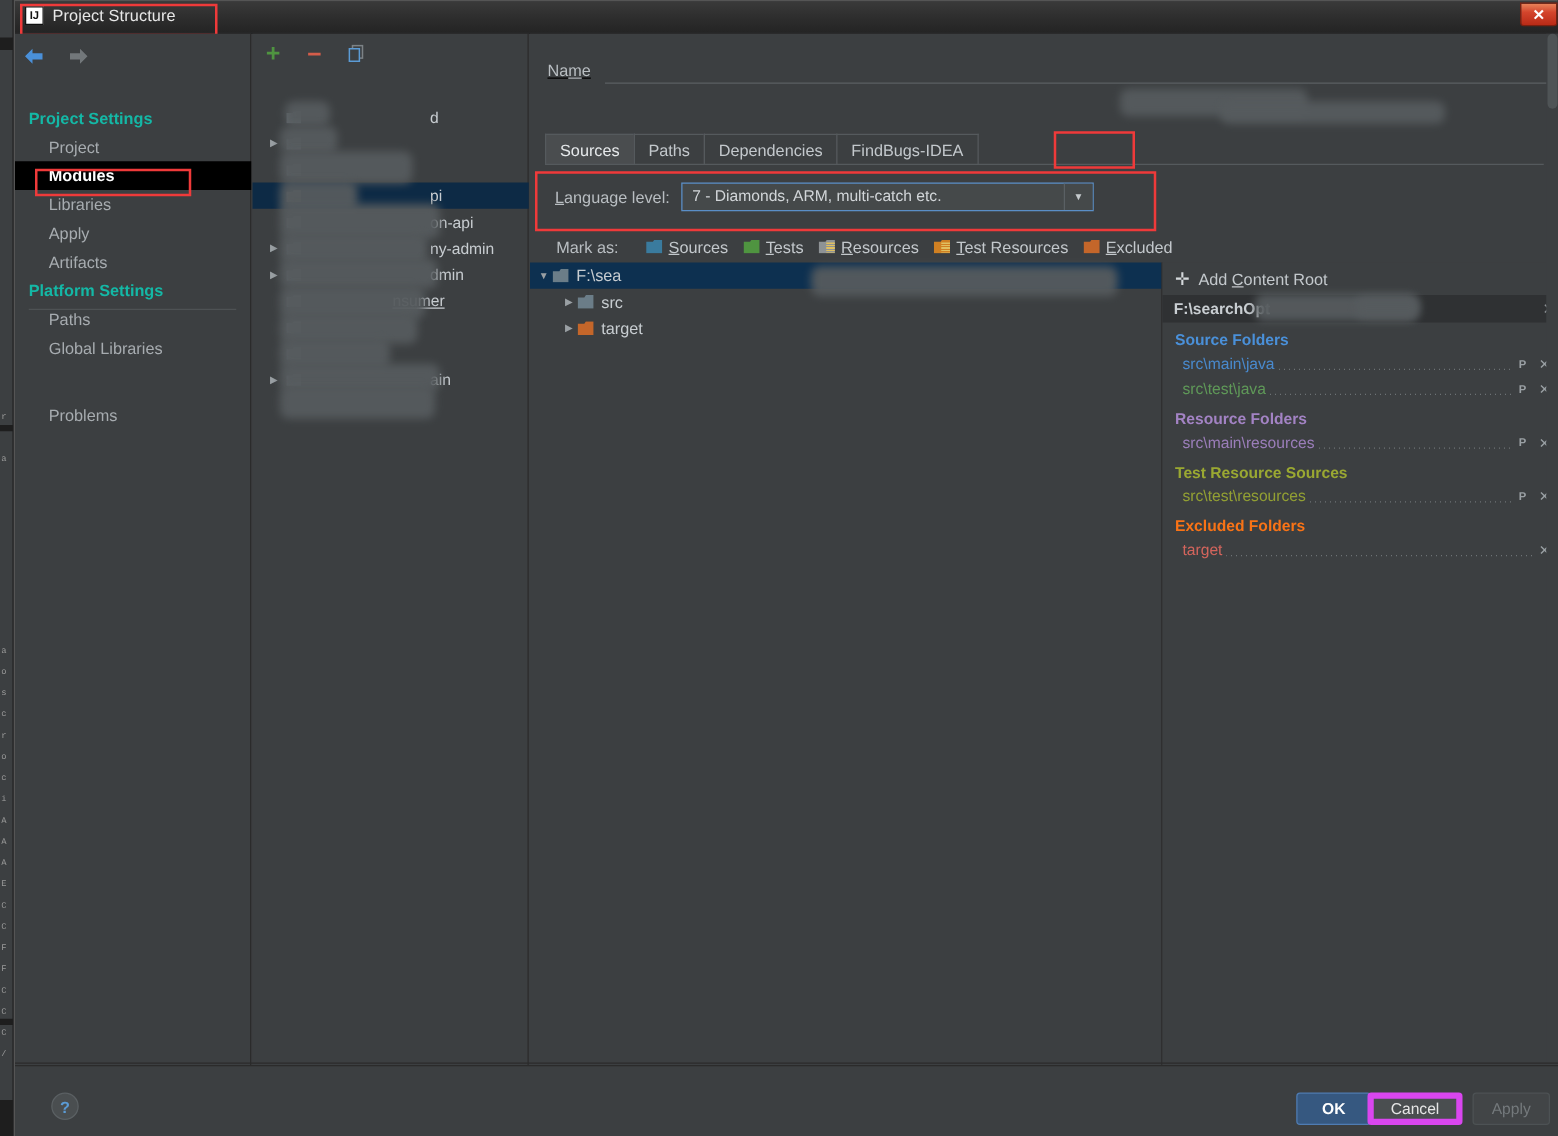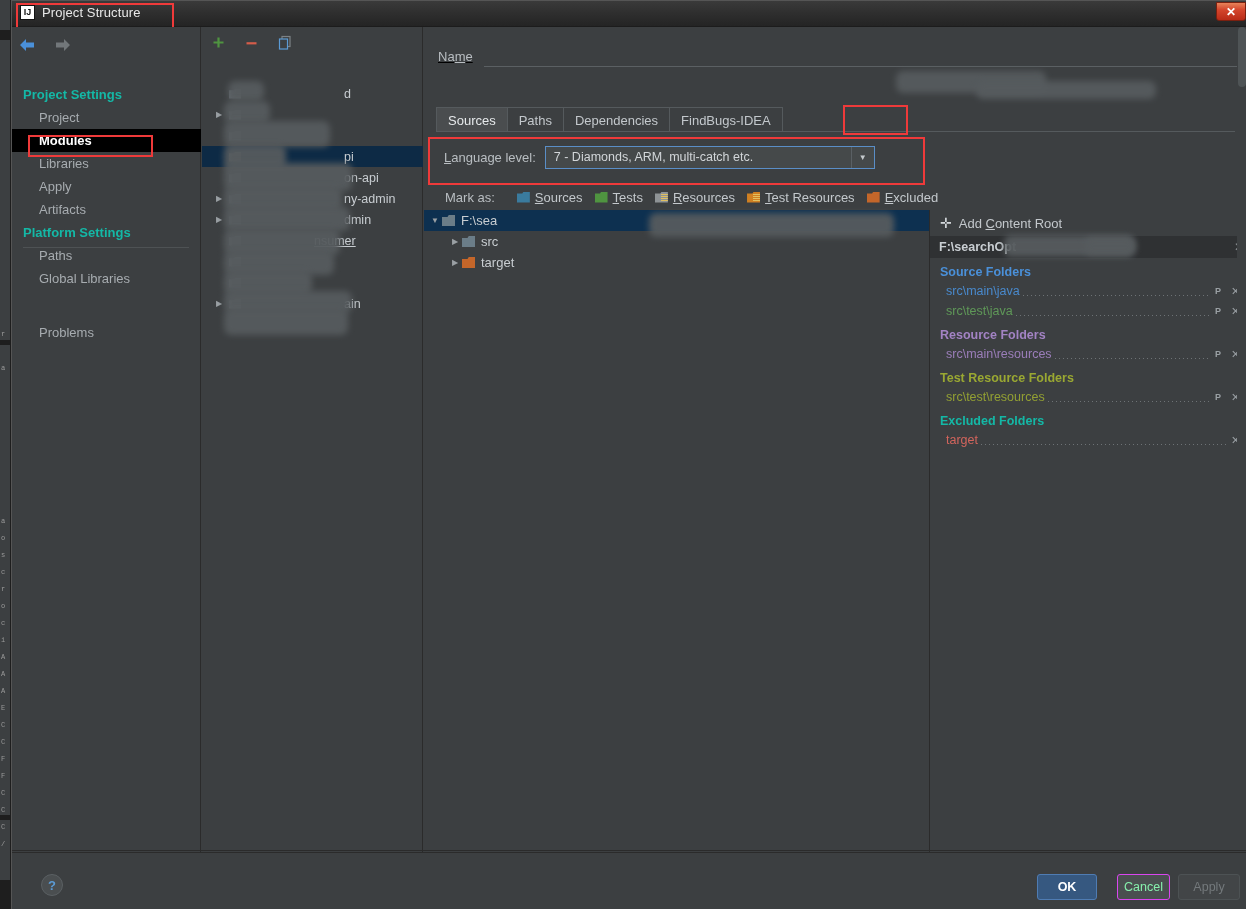--- a/index.html
+++ b/index.html
@@ -230,21 +230,21 @@
     background:#4a4e50; border:1px solid #5b6063; color:#5b9bd5;
     display:flex; align-items:center; justify-content:center; font-size:13px;
     font-weight:bold; cursor:pointer;
   }
   .dlg-btn {
     position:absolute; top:21px; height:26px; border-radius:3px;
     display:flex; align-items:center; justify-content:center;
     font-size:12.5px; cursor:pointer;
   }
   #ok-btn     { right:150px; width:60px; background:#365880; border:1px solid #4f7cb3; color:#ffffff; font-weight:bold; }
-  #cancel-btn { right:77px; width:53px; background:#4a4e50; border:1px solid #d946ef; color:#86efac; }
+  #cancel-btn { right:77px; width:76px; background:#4a4e50; border:5px solid #d946ef; color:#e5e5e5; }
   #apply-btn  { right:7px;  width:62px; background:#424547; border:1px solid #4d5254; color:#74797c; cursor:default; }
 
   
   #bottom-seps { position:absolute; left:0; top:849px; width:1235px; height:2px; }
 </style>
 </head>
 <body>
 
 <div id="bg-sliver">
     <div class="bgstrip" style="top: 0px; height: 30px;"></div>
@@ -539,28 +539,28 @@
               <span class="pico">P</span>
               <span class="pico" style="font-weight: normal; font-size: 11px;">✕</span>
             </div>
             <div class="grp-title" style="color: rgb(163, 131, 196);">Resource Folders</div>
             <div class="grp-item">
               <span style="color: rgb(163, 131, 196); opacity: 0.92;">src\main\resources</span>
               <span class="dots"></span>
               <span class="pico">P</span>
               <span class="pico" style="font-weight: normal; font-size: 11px;">✕</span>
             </div>
-            <div class="grp-title" style="color: rgb(154, 168, 50);">Test Resource Folders</div>
+            <div class="grp-title" style="color: rgb(154, 168, 50);">Test Resource Sources</div>
             <div class="grp-item">
               <span style="color: rgb(154, 168, 50); opacity: 0.92;">src\test\resources</span>
               <span class="dots"></span>
               <span class="pico">P</span>
               <span class="pico" style="font-weight: normal; font-size: 11px;">✕</span>
             </div>
-            <div class="grp-title" style="color: #14b8a6;">Excluded Folders</div>
+            <div class="grp-title" style="color: #f97316;">Excluded Folders</div>
             <div class="grp-item">
               <span style="color: rgb(224, 104, 95); opacity: 0.92;">target</span>
               <span class="dots"></span>
               <span class="pico" style="font-weight: normal; font-size: 11px;">✕</span>
             </div>
           </div>
       </div>
       <div class="blob" style="left:580px; top:208px; width:130px; height:22px;"></div>
       <div class="blob" style="left:660px; top:210px; width:52px;  height:18px;"></div>
 

